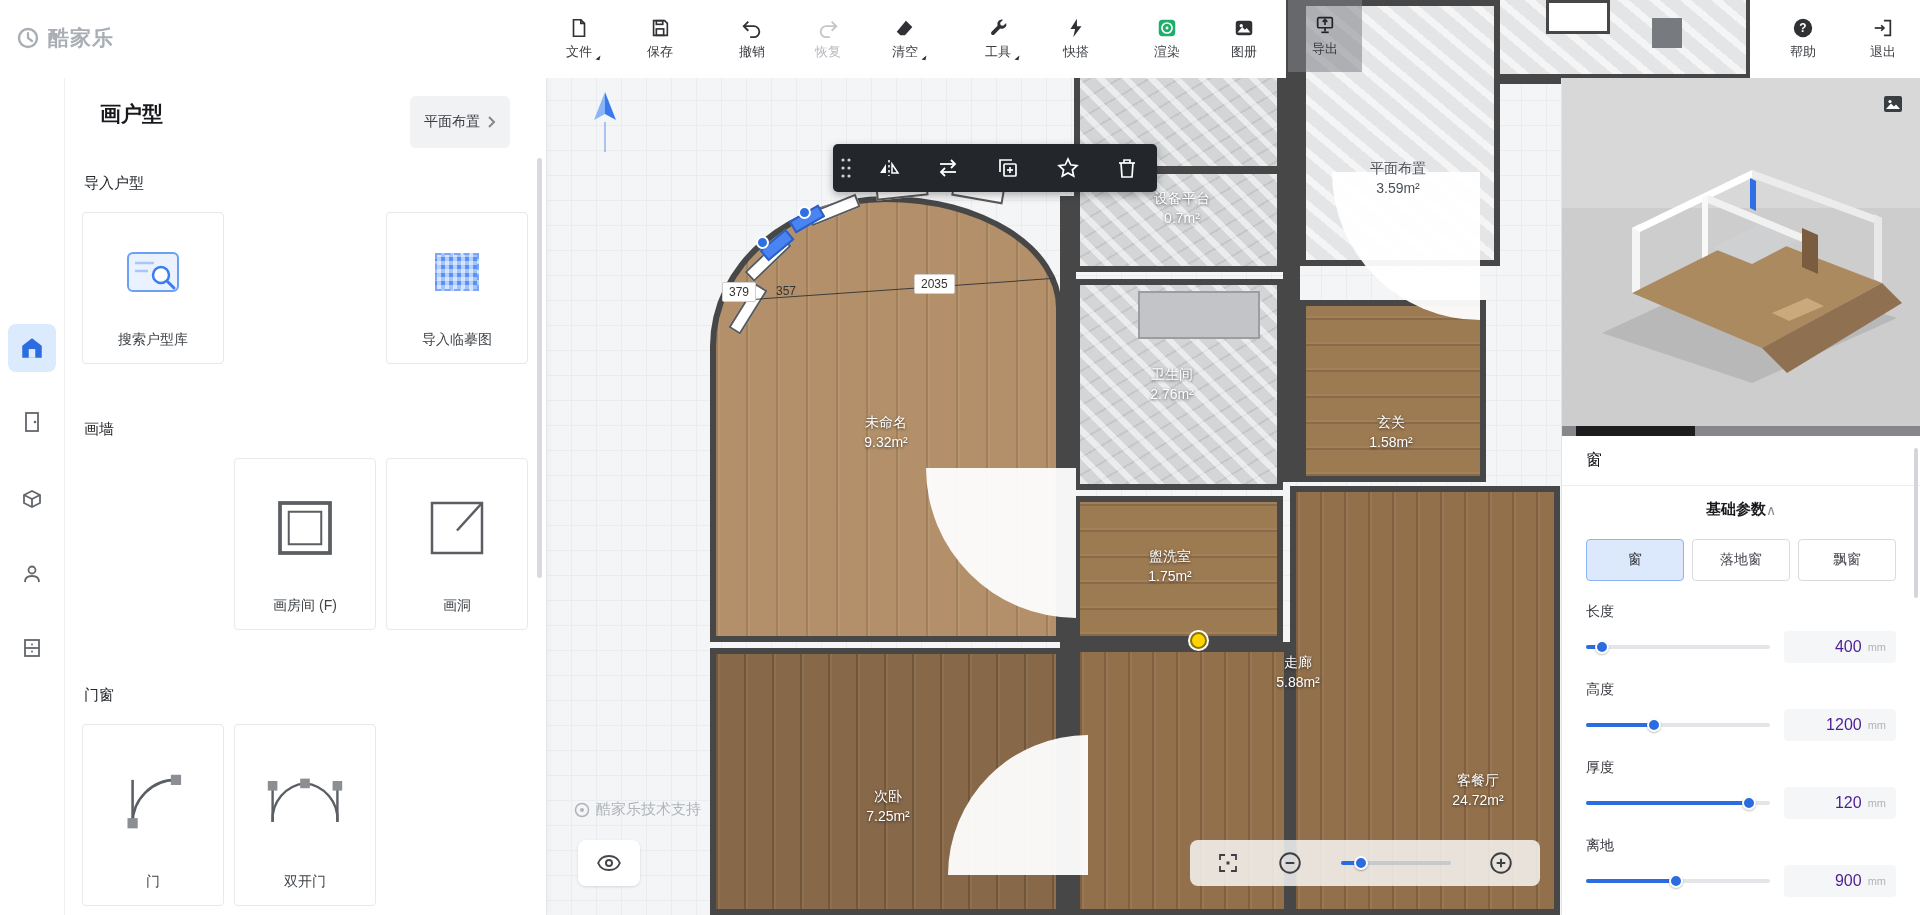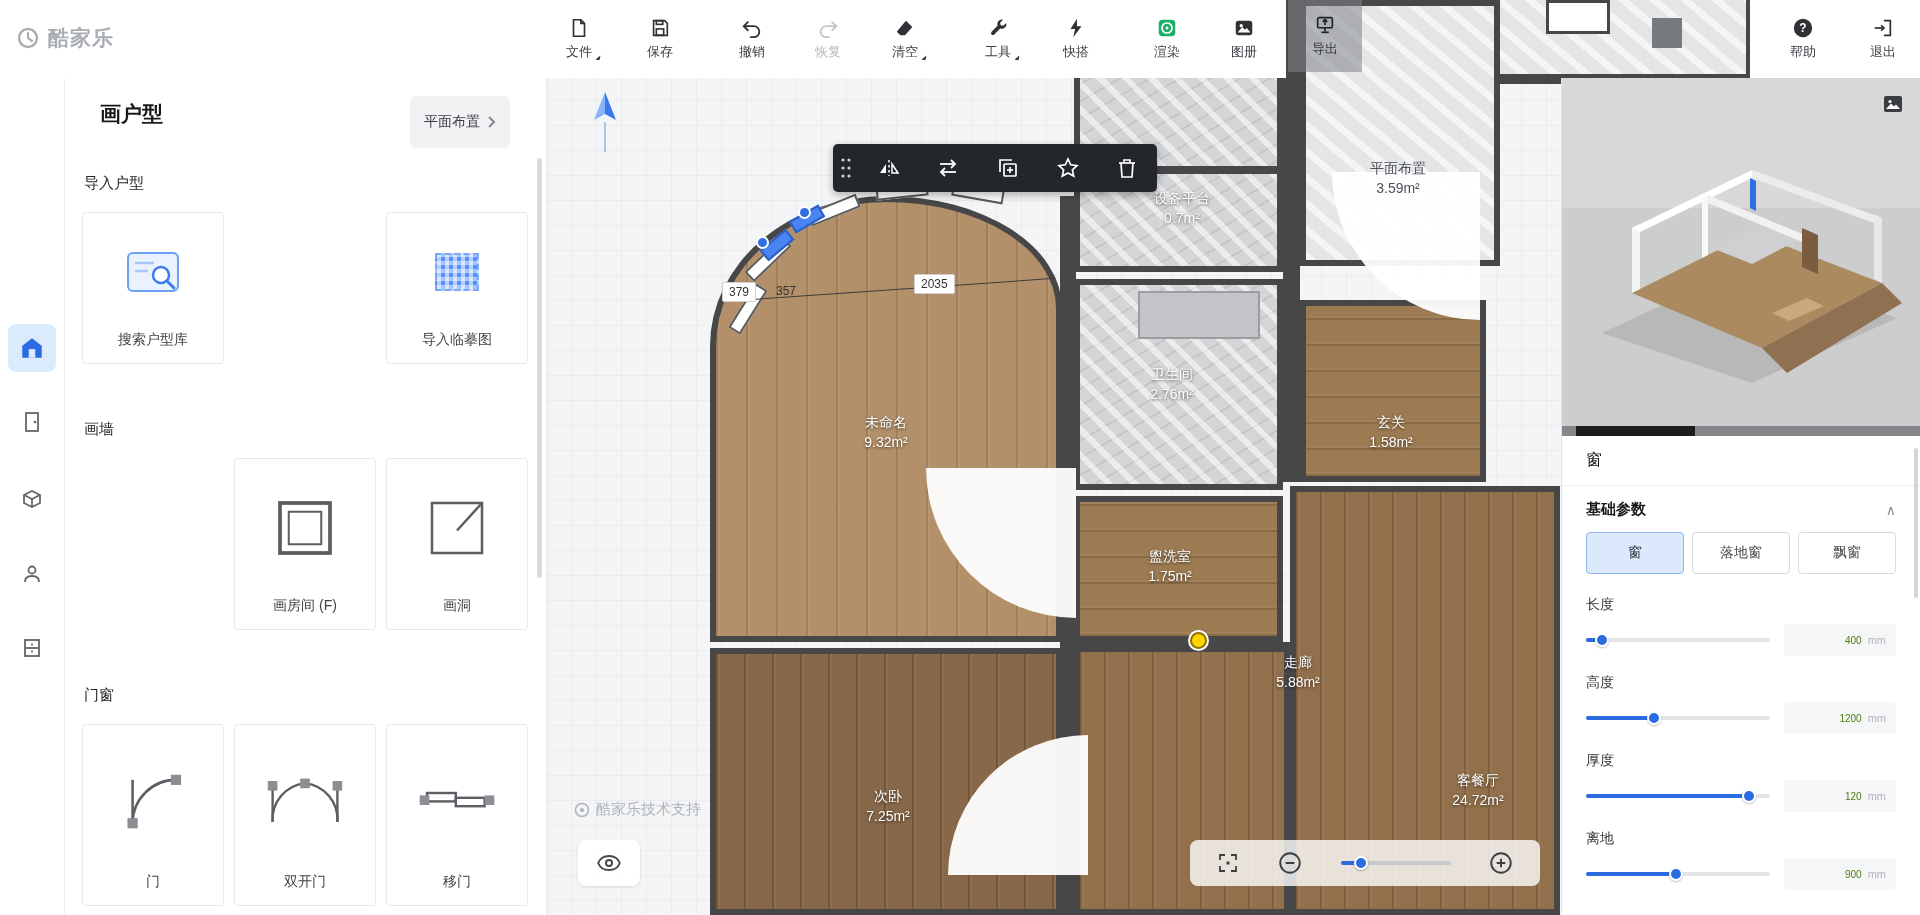--- a/index.html
+++ b/index.html
@@ -94,37 +94,37 @@
 
   
   #rpanel{position:absolute;left:1561px;top:78px;width:359px;height:837px;background:#fff;z-index:26;border-left:1px solid #e4e4e6;box-sizing:border-box;}
   #preview{position:absolute;left:0;top:0;width:359px;height:358px;background:linear-gradient(#d9d9d9,#c2c2c2);overflow:hidden;cursor:grab;}
   #pv-scroll{position:absolute;left:0;bottom:0;width:100%;height:10px;background:#85878a;}
   #pv-handle{position:absolute;left:4%;top:0;width:33%;height:100%;background:#1d1d1f;}
   #pv-btn{position:absolute;top:12px;right:14px;width:28px;height:28px;display:flex;align-items:center;justify-content:center;cursor:pointer;}
   #rp-body{position:absolute;left:24px;right:24px;top:372px;}
   #rp-title{font-size:16px;color:#17191c;margin-bottom:14px;}
   .rp-divider{height:1px;background:#ededee;margin:0 -24px 14px;}
-  #rp-sec{display:flex;align-items:center;justify-content:space-between;margin-bottom:13px;}
+  #rp-sec{display:flex;align-items:center;justify-content:center;margin-bottom:20px;}
   #rp-sec .t{font-size:15px;font-weight:bold;color:#17191c;}
   #rp-sec .chev{color:#8a8e94;font-size:14px;cursor:pointer;}
   #rp-tabs{display:flex;gap:8px;margin-bottom:22px;}
   .rp-tab{flex:1;height:40px;display:flex;align-items:center;justify-content:center;font-size:14px;border-radius:4px;
     border:1px solid #d8dadd;background:#fff;color:#45484d;cursor:pointer;}
   .rp-tab.sel{background:#dce9fd;border-color:#8fb4f2;color:#2f3338;}
   .param{margin-bottom:18px;}
   .param-label{font-size:14px;color:#33363b;margin-bottom:10px;}
   .param-row{display:flex;align-items:center;gap:14px;}
   .pslider{position:relative;flex:1;height:4px;background:#e3e5e8;border-radius:2px;cursor:pointer;}
   .pslider .fill{position:absolute;left:0;top:0;height:4px;background:#2b6de0;border-radius:2px;}
   .pslider .thumb{position:absolute;top:-5px;width:14px;height:14px;border-radius:50%;background:#2b6de0;border:2px solid #fff;
     box-shadow:0 1px 2px rgba(0,0,0,.25);box-sizing:border-box;}
   .value-box{width:112px;height:32px;background:#f5f6f8;border-radius:4px;display:flex;align-items:center;
     justify-content:flex-end;gap:6px;padding:0 10px;box-sizing:border-box;cursor:text;}
-  .value-box .val{font-size:10px;color:#4d7c0f;}
+  .value-box .val{font-size:16px;color:#4c1d95;}
   .value-box .unit{font-size:11px;color:#b0b3b8;}
   #rp-scroll{position:absolute;right:2px;top:370px;width:4px;height:150px;background:#d3d5d8;border-radius:2px;}
 </style>
 </head>
 <body>
 
 <div id="app">
 
   <div id="canvas">
 
@@ -512,32 +512,20 @@
           <path d="M8 48A30 30 0 0 1 35 16"></path>
             <path d="M62 48A30 30 0 0 0 35 16"></path>
           <line x1="8" y1="48" x2="8" y2="20"></line>
             <line x1="62" y1="48" x2="62" y2="20"></line>
           <rect x="4" y="14" width="8" height="8" fill="#8b8e93" stroke="none"></rect>
           <rect x="58" y="14" width="8" height="8" fill="#8b8e93" stroke="none"></rect>
           <rect x="31" y="12" width="8" height="8" fill="#8b8e93" stroke="none"></rect>
           </svg>
       </div>
       <div class="lbl">双开门</div>
-    </div>
-    <div class="card" style="left:322px;top:646px;height:180px">
-      <div class="ic">
-        <svg width="84" height="74" viewBox="0 0 70 58" fill="none" stroke="#5b5e63" stroke-width="2">
-          <line x1="4" y1="30" x2="66" y2="30"></line>
-          <rect x="10" y="24" width="24" height="7" fill="#fff"></rect>
-          <rect x="34" y="28" width="24" height="7" fill="#fff"></rect>
-          <rect x="4" y="26" width="8" height="8" fill="#8b8e93" stroke="none"></rect>
-          <rect x="58" y="26" width="8" height="8" fill="#8b8e93" stroke="none"></rect>
-          </svg>
-      </div>
-      <div class="lbl">移门</div>
     </div>
 
     <div id="panel-scroll"></div>
   </div>
 
   <div id="rpanel">
     <div id="preview">
       <svg width="359" height="358" viewBox="0 0 359 358">
         <rect x="0" y="0" width="359" height="358" fill="#cdcdcd"></rect>
         <rect x="0" y="0" width="359" height="130" fill="#d8d8d8"></rect>

